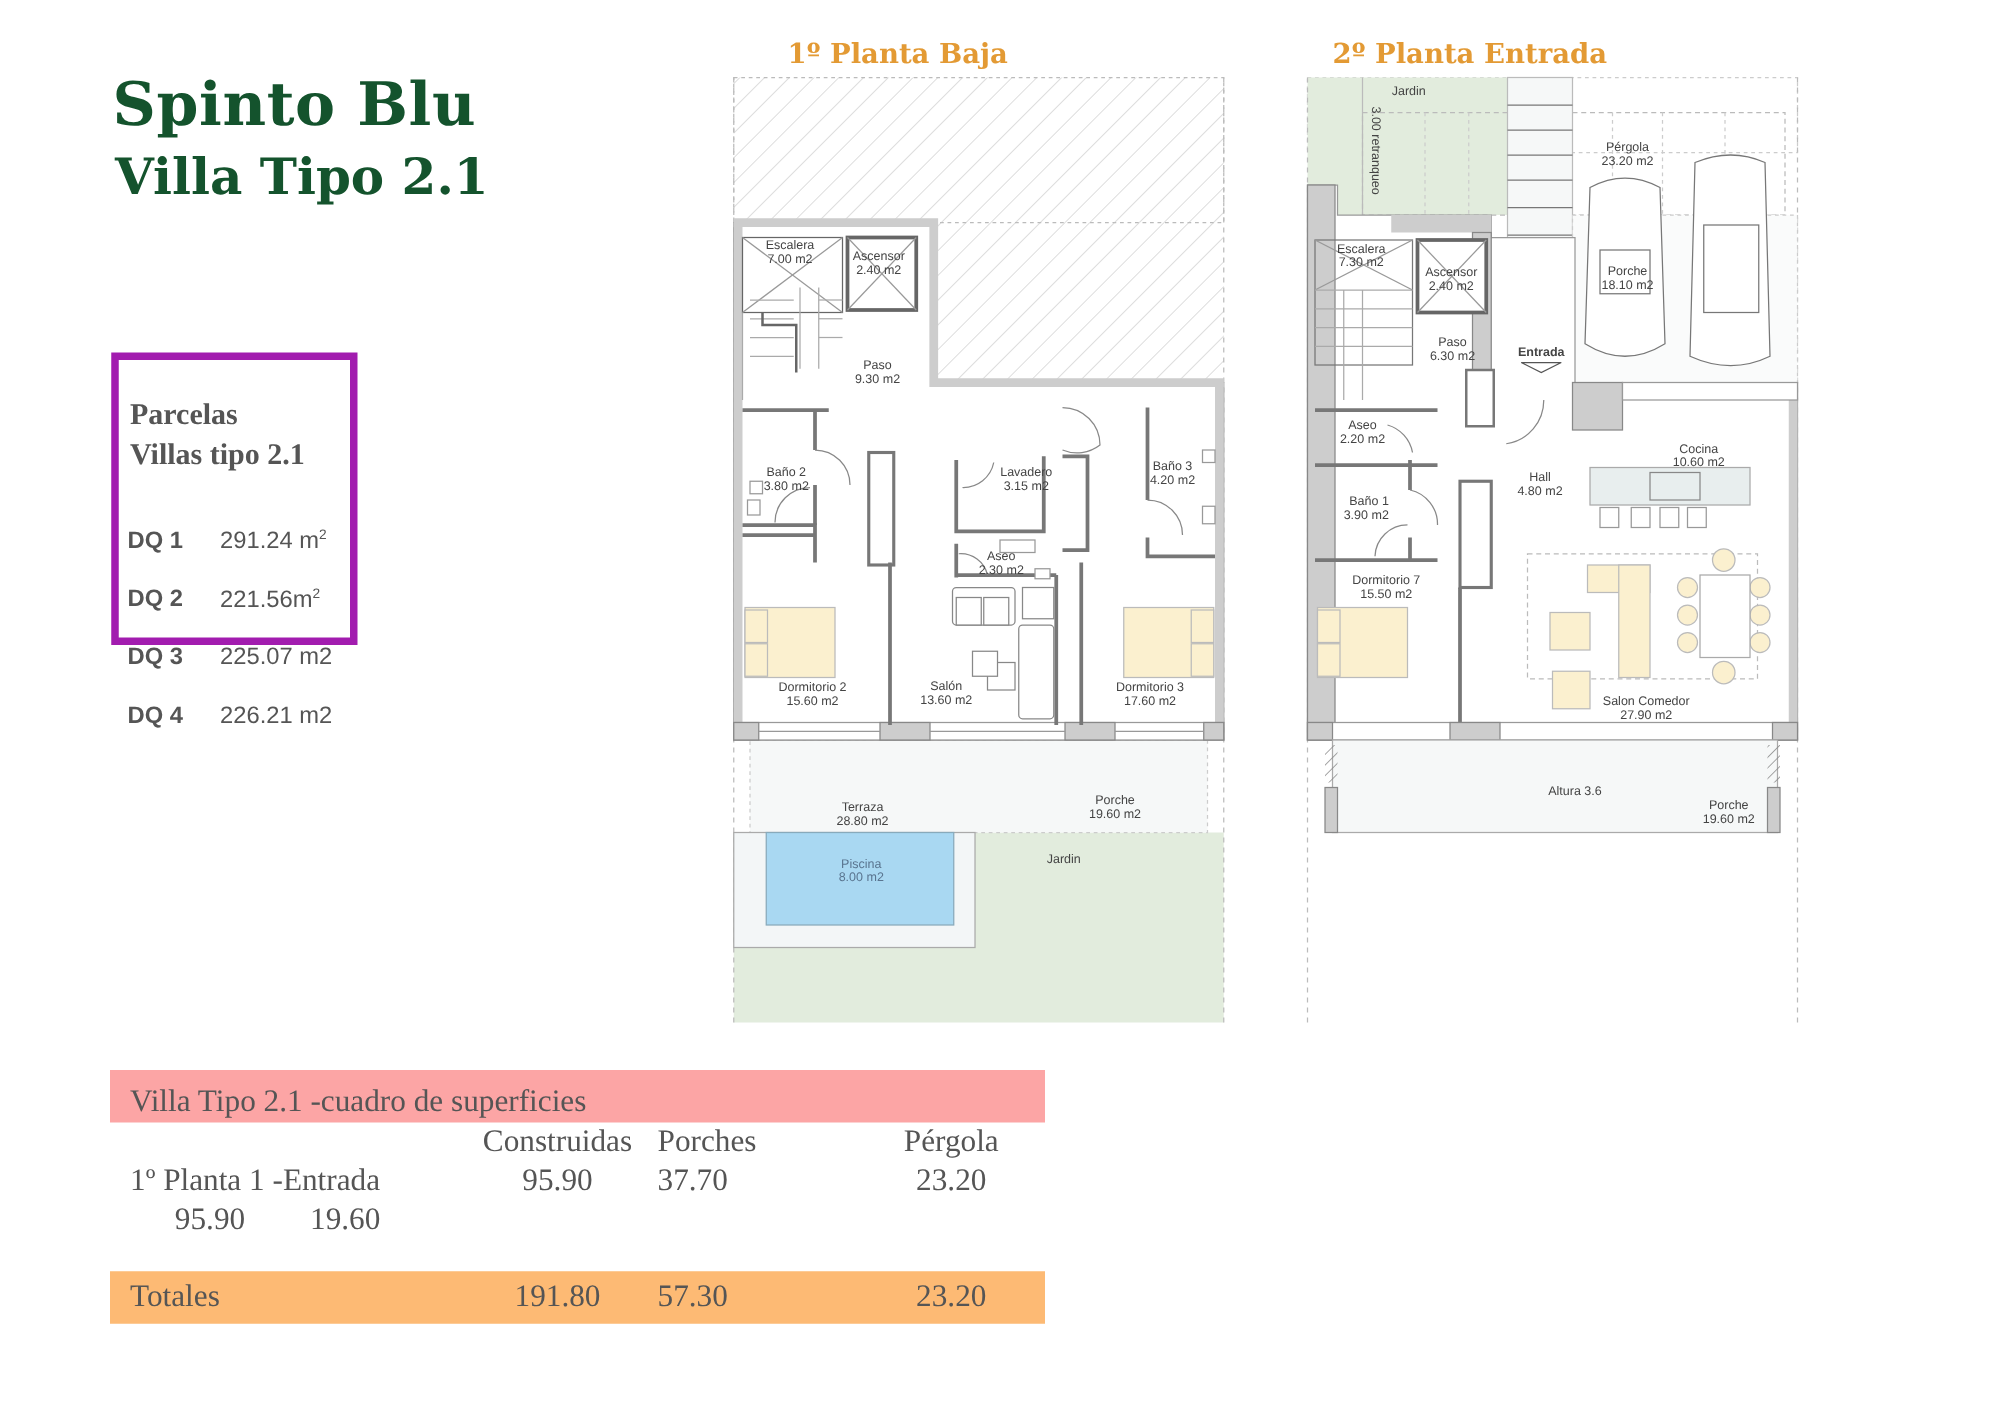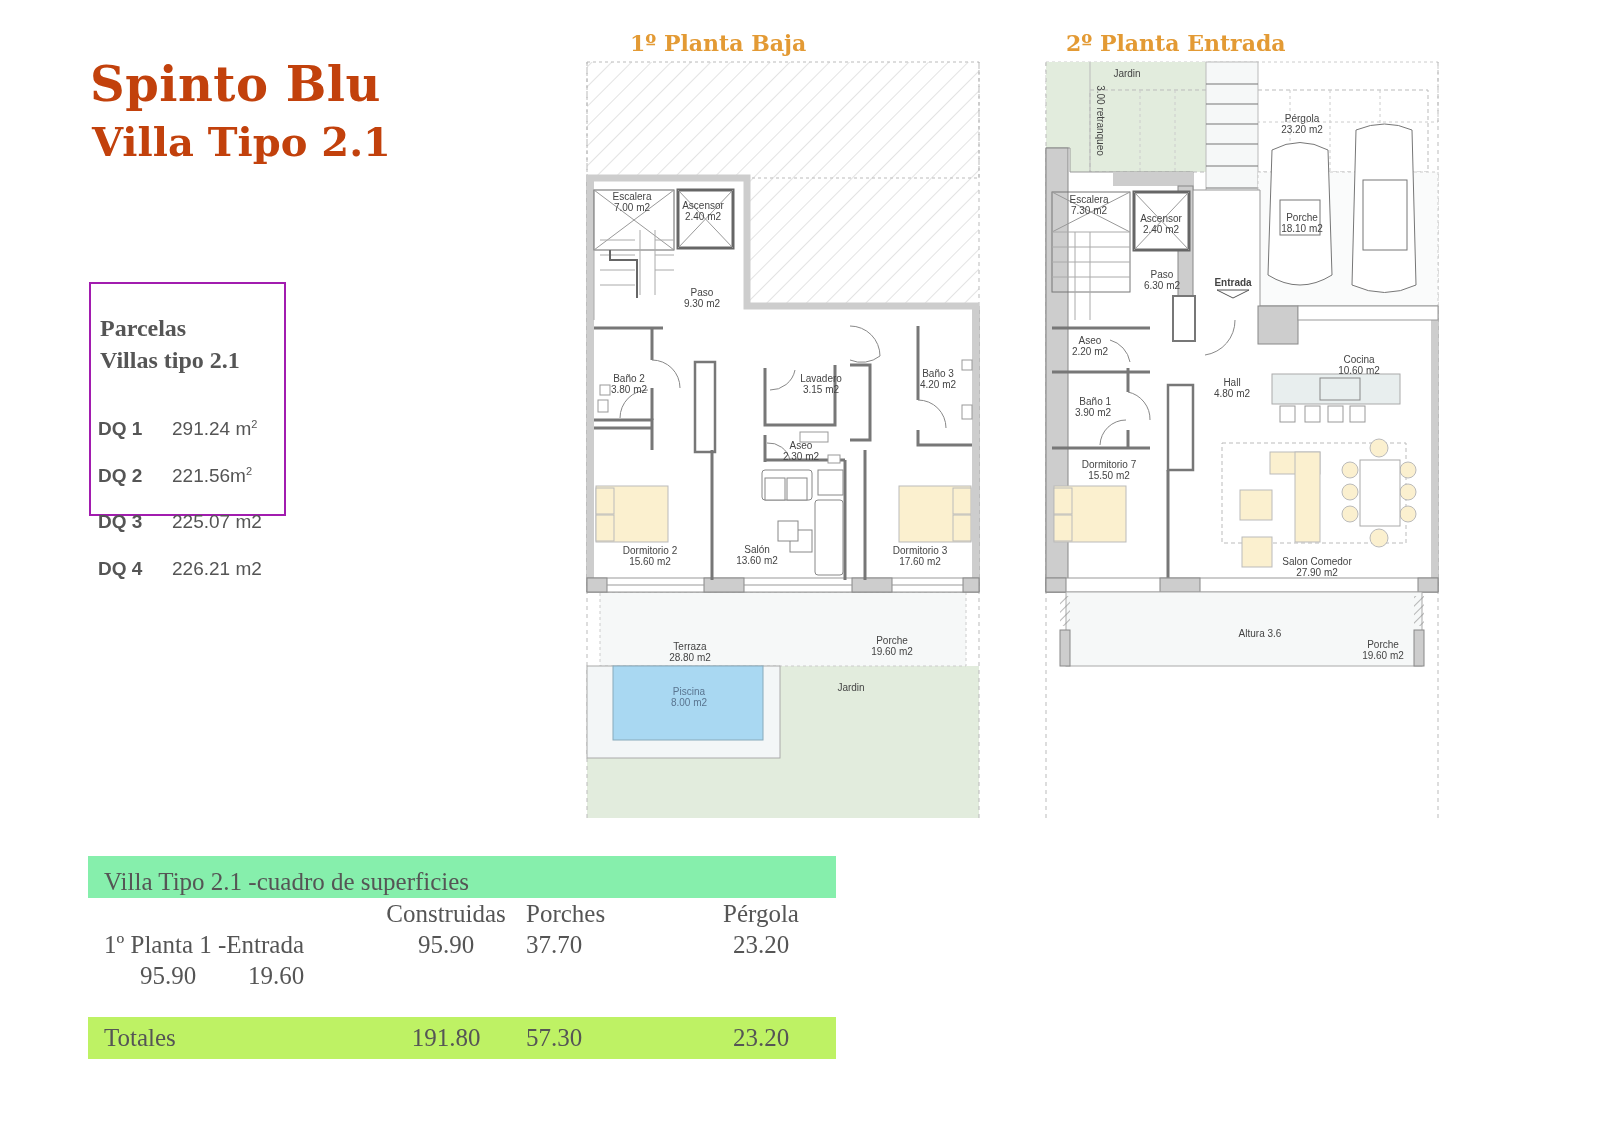--- a/index.html
+++ b/index.html
@@ -1,36 +1,36 @@
 <!DOCTYPE html>
 <html><head>
 <meta charset="utf-8">
 <style>
   html, body { margin:0; padding:0; background:#ffffff; }
   body { width:1600px; height:1130px; position:relative; overflow:hidden; font-family:"Liberation Sans", sans-serif; }
   .abs { position:absolute; }
-  .title { font-family:"DejaVu Serif", serif; font-weight:bold; color:#c2410c; }
+  .title { font-family:"DejaVu Serif", serif; font-weight:bold; color:#14532d; }
   .title-main { left:90px; top:56px; font-size:48px; letter-spacing:0.5px; }
   .title-sub { left:92px; top:118px; font-size:40px; }
   .plan-title { font-family:"DejaVu Serif", serif; font-weight:bold; color:#e39a34; font-size:22px; }
-  .parcel-box { left:89px; top:282px; width:197px; height:234px; border:2px solid #a21caf; box-sizing:border-box; }
+  .parcel-box { left:89px; top:282px; width:197px; height:234px; border:6px solid #a21caf; box-sizing:border-box; }
   .parcel-head { position:absolute; left:9px; top:28px; font-family:"Liberation Serif", serif; font-weight:bold; font-size:24px; color:#555; line-height:32px; }
   .parcel-list { position:absolute; left:7px; top:114px; font-size:19px; color:#555; }
   .parcel-row { height:26.5px; display:flex;margin-top:20px; }
   .parcel-row .k { width:74px; font-weight:bold; }
   .parcel-row sup { font-size:11px; }
   .room { position:absolute; font-size:10px; color:#444; text-align:center; line-height:11px; white-space:nowrap; transform:translateX(-50%); }
   .sum { left:88px; top:856px; width:748px; font-family:"Liberation Serif", serif; color:#555; font-size:25px; }
-  .sum-bar { background:#86efac; height:42px; display:flex; align-items:flex-end; padding-left:16px; box-sizing:border-box; padding-bottom:2px; }
+  .sum-bar { background:#fca5a5; height:42px; display:flex; align-items:flex-end; padding-left:16px; box-sizing:border-box; padding-bottom:2px; }
   .sum-row { display:flex; height:31px; align-items:center; }
   .c0 { width:278px; padding-left:16px; box-sizing:border-box; }
   .c1 { width:160px; text-align:center; }
   .c2 { width:160px; text-align:left; }
   .c3 { width:150px; text-align:center; }
-  .tot { background:#bef264; height:42px; margin-top:26px; display:flex; align-items:center; }
+  .tot { background:#fdba74; height:42px; margin-top:26px; display:flex; align-items:center; }
 </style>
 </head>
 <body>
 
 <div class="abs title title-main">Spinto Blu</div>
 <div class="abs title title-sub">Villa Tipo 2.1</div>
 
 <div class="abs parcel-box">
   <div class="parcel-head">
     <div>Parcelas</div>

